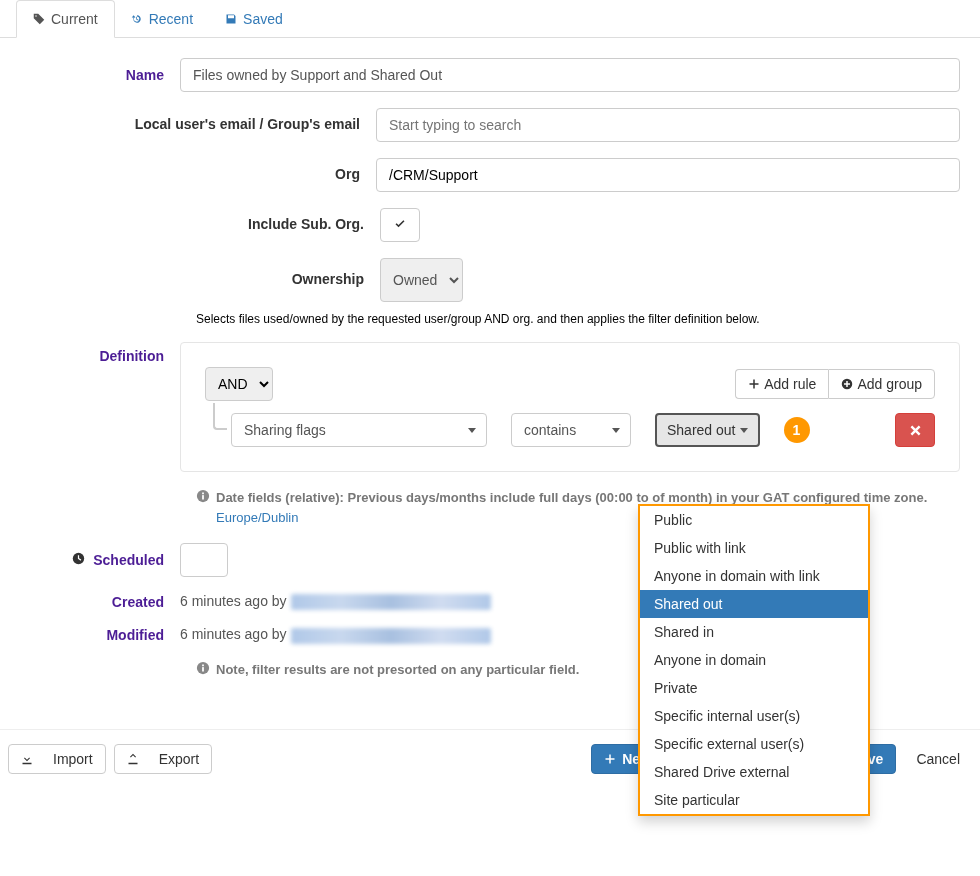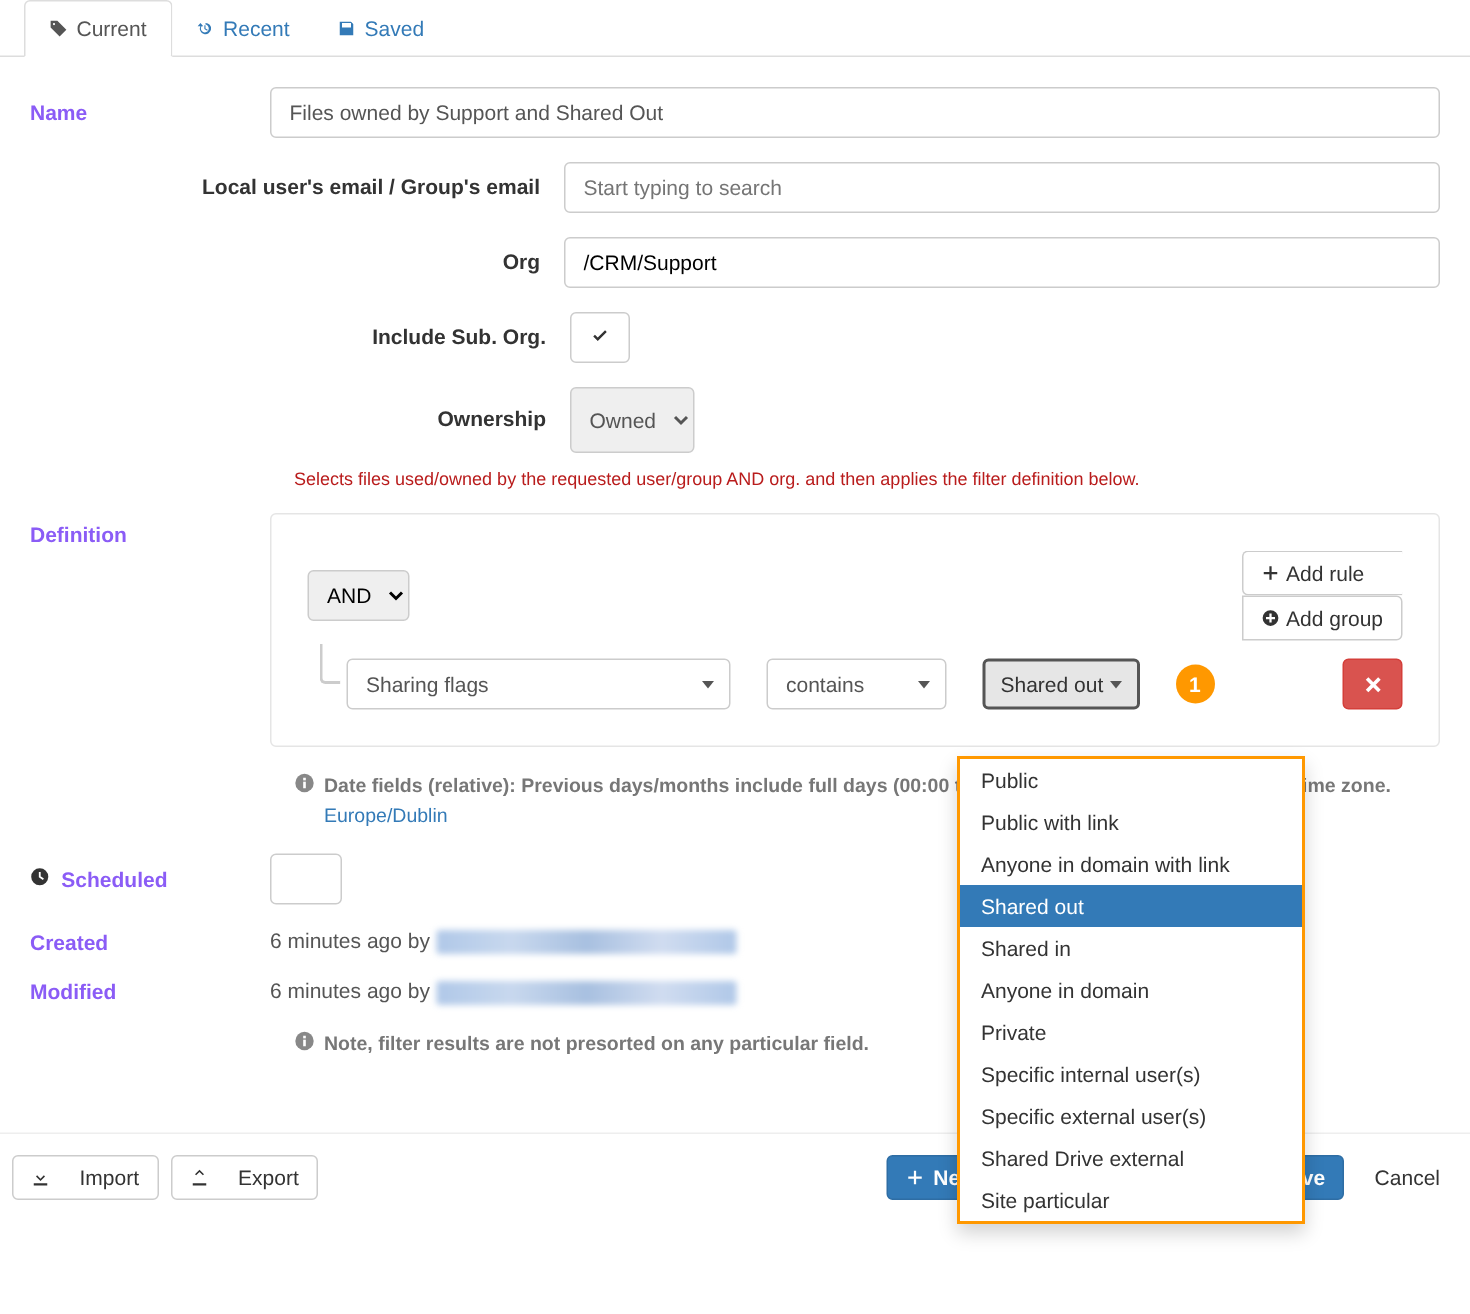--- a/index.html
+++ b/index.html
@@ -6,37 +6,37 @@
 body { font-family: "Helvetica Neue", Helvetica, Arial, sans-serif; font-size: 14px; color: #333; background: #fff; }
 .container { width: 980px; padding: 0; }
 .tabs { display: flex; border-bottom: 1px solid #ddd; padding: 0 16px; gap: 0; }
 .tab { padding: 10px 16px; cursor: pointer; display: flex; align-items: center; gap: 6px; font-size: 14px; position: relative; }
 .tab.active { color: #555; border: 1px solid #ddd; border-bottom: 1px solid #fff; border-radius: 4px 4px 0 0; margin-bottom: -1px; background: #fff; }
 .tab:not(.active) { color: #337ab7; }
 .tab-icon { font-size: 13px; }
 .form { padding: 20px 20px 4px; }
 .form-row { display: flex; align-items: center; margin-bottom: 16px; }
 .form-row.top { align-items: flex-start; }
-.form-label { width: 160px; padding-right: 16px; font-weight: 700; color: #8b5cf6; font-size: 14px; }
+.form-label { width: 160px; text-align: right; padding-right: 16px; font-weight: 700; color: #4c1d95; font-size: 14px; }
 .form-control { flex: 1; border-radius: 15px; }
 .form-control input[type=text], .form-control select.full { width: 100%; height: 34px; padding: 6px 12px; border: 1px solid #ccc; border-radius: 4px; font-size: 14px; color: #555; }
 .form-control input[type=text]::placeholder { color: #999; }
 .select-full { position: relative; width: 100%; }
 .select-full .select-text { display: flex; align-items: center; justify-content: space-between; width: 100%; height: 34px; padding: 6px 12px; border: 1px solid #ccc; border-radius: 4px; font-size: 14px; color: #555; cursor: pointer; }
 .caret-down { width: 0; height: 0; border-left: 4px solid transparent; border-right: 4px solid transparent; border-top: 5px solid #555; }
 .sub-row { display: flex; align-items: center; margin-bottom: 16px; }
 .sub-label { width: 360px; text-align: right; padding-right: 16px; font-weight: 700; color: #333; font-size: 14px; line-height: 1.4; }
 .sub-control { flex: 1; }
 .checkbox-box { width: 40px; height: 34px; border: 1px solid #ccc; border-radius: 4px; display: flex; align-items: center; justify-content: center; cursor: pointer; }
 .check-icon { font-weight: bold; color: #333; }
 select.small { height: 44px; padding: 4px 8px; border: 1px solid #ccc; border-radius: 4px; font-size: 14px; color: #555; }
-.hint { color: #b91c1c; font-size: 12px; margin-left: 176px; margin-top: -6px; margin-bottom: 16px; }
+.hint { color: #000000; font-size: 12px; margin-left: 176px; margin-top: -6px; margin-bottom: 16px; }
 .definition-box { flex: 1; border: 1px solid #e5e5e5; border-radius: 4px; padding: 24px; position: relative; }
 .def-top { display: flex; justify-content: space-between; align-items: center; margin-bottom: 12px; }
-.btn-group-right { display: flex; flex-direction: column; }
+.btn-group-right { display: flex; }
 .btn { display: inline-flex; align-items: center; gap: 4px; padding: 6px 12px; border: 1px solid #ccc; background: #fff; cursor: pointer; font-size: 14px; color: #333; border-radius: 4px; }
 .btn-group-right .btn:first-child { border-radius: 4px 0 0 4px; border-right: none; }
 .btn-group-right .btn:last-child { border-radius: 0 4px 4px 0; }
 .rule-row { display: flex; align-items: center; gap: 24px; padding-left: 26px; position: relative; }
 .rule-connector { position: absolute; left: 8px; top: -10px; bottom: 50%; width: 14px; border-left: 2px solid #ccc; border-bottom: 2px solid #ccc; border-bottom-left-radius: 4px; }
 .rule-select { height: 34px; padding: 6px 26px 6px 12px; border: 1px solid #ccc; border-radius: 4px; font-size: 14px; color: #555; background: #fff; position: relative; display: flex; align-items: center; cursor: pointer; }
 .rule-select.field { width: 256px; }
 .rule-select.op { width: 120px; }
 .rule-select .caret-down { position: absolute; right: 10px; top: 50%; margin-top: -2px; }
 .rule-value-btn { height: 34px; padding: 6px 10px; border: 2px solid #555; border-radius: 4px; background: #e6e6e6; display: flex; align-items: center; gap: 4px; cursor: pointer; font-size: 14px; color: #333; }

